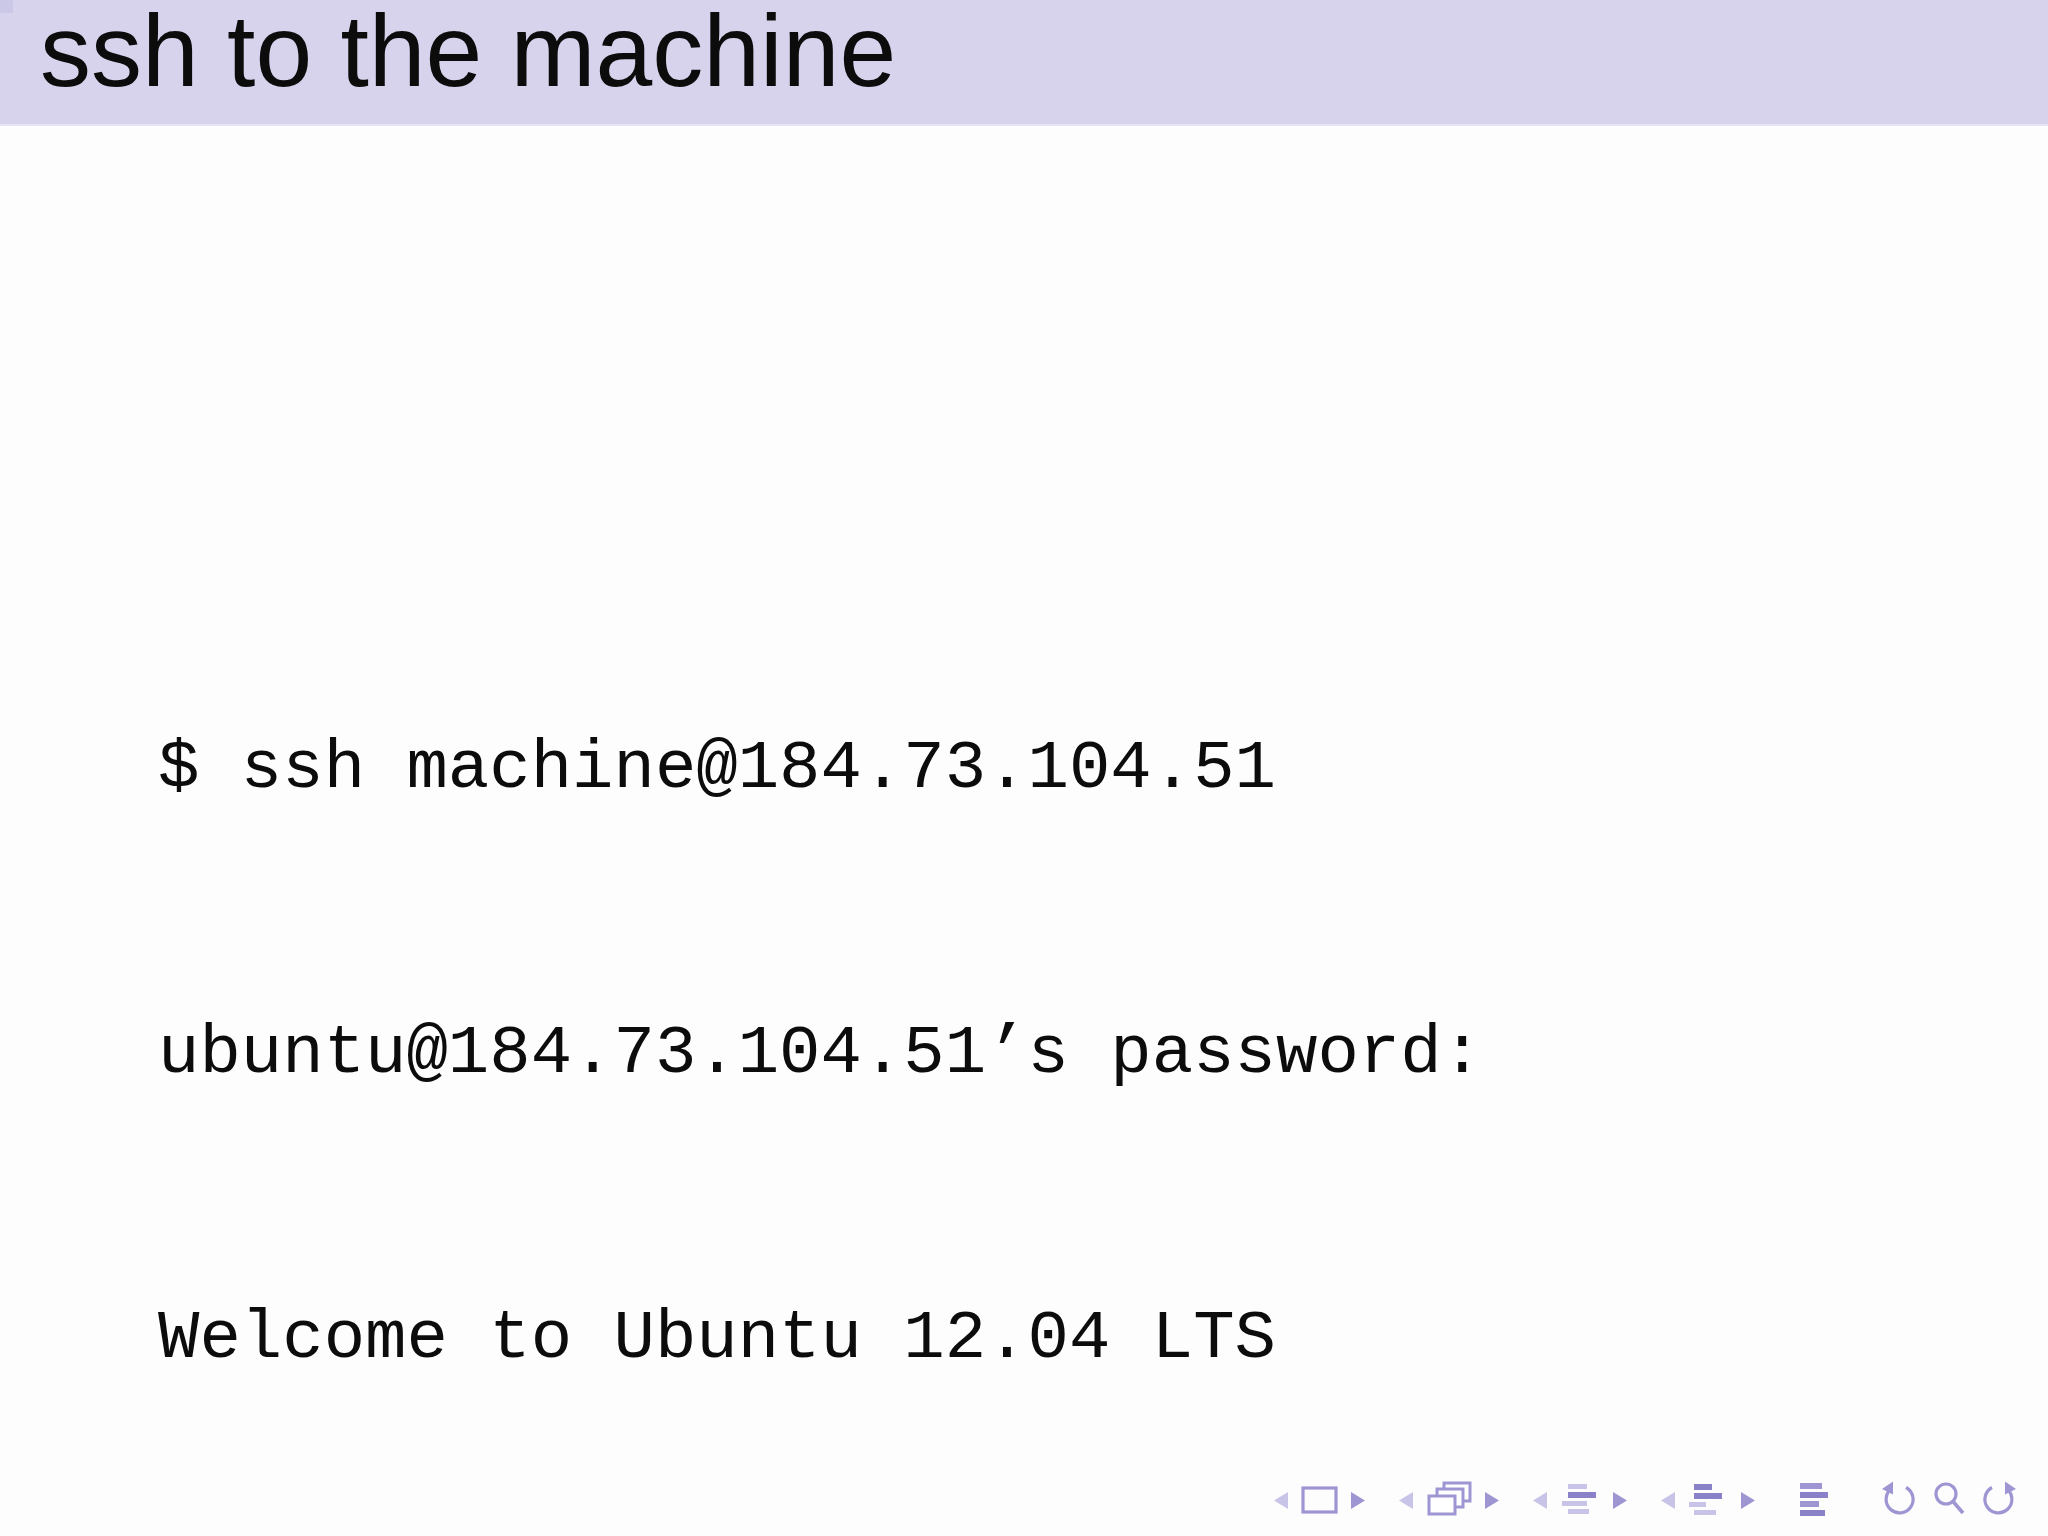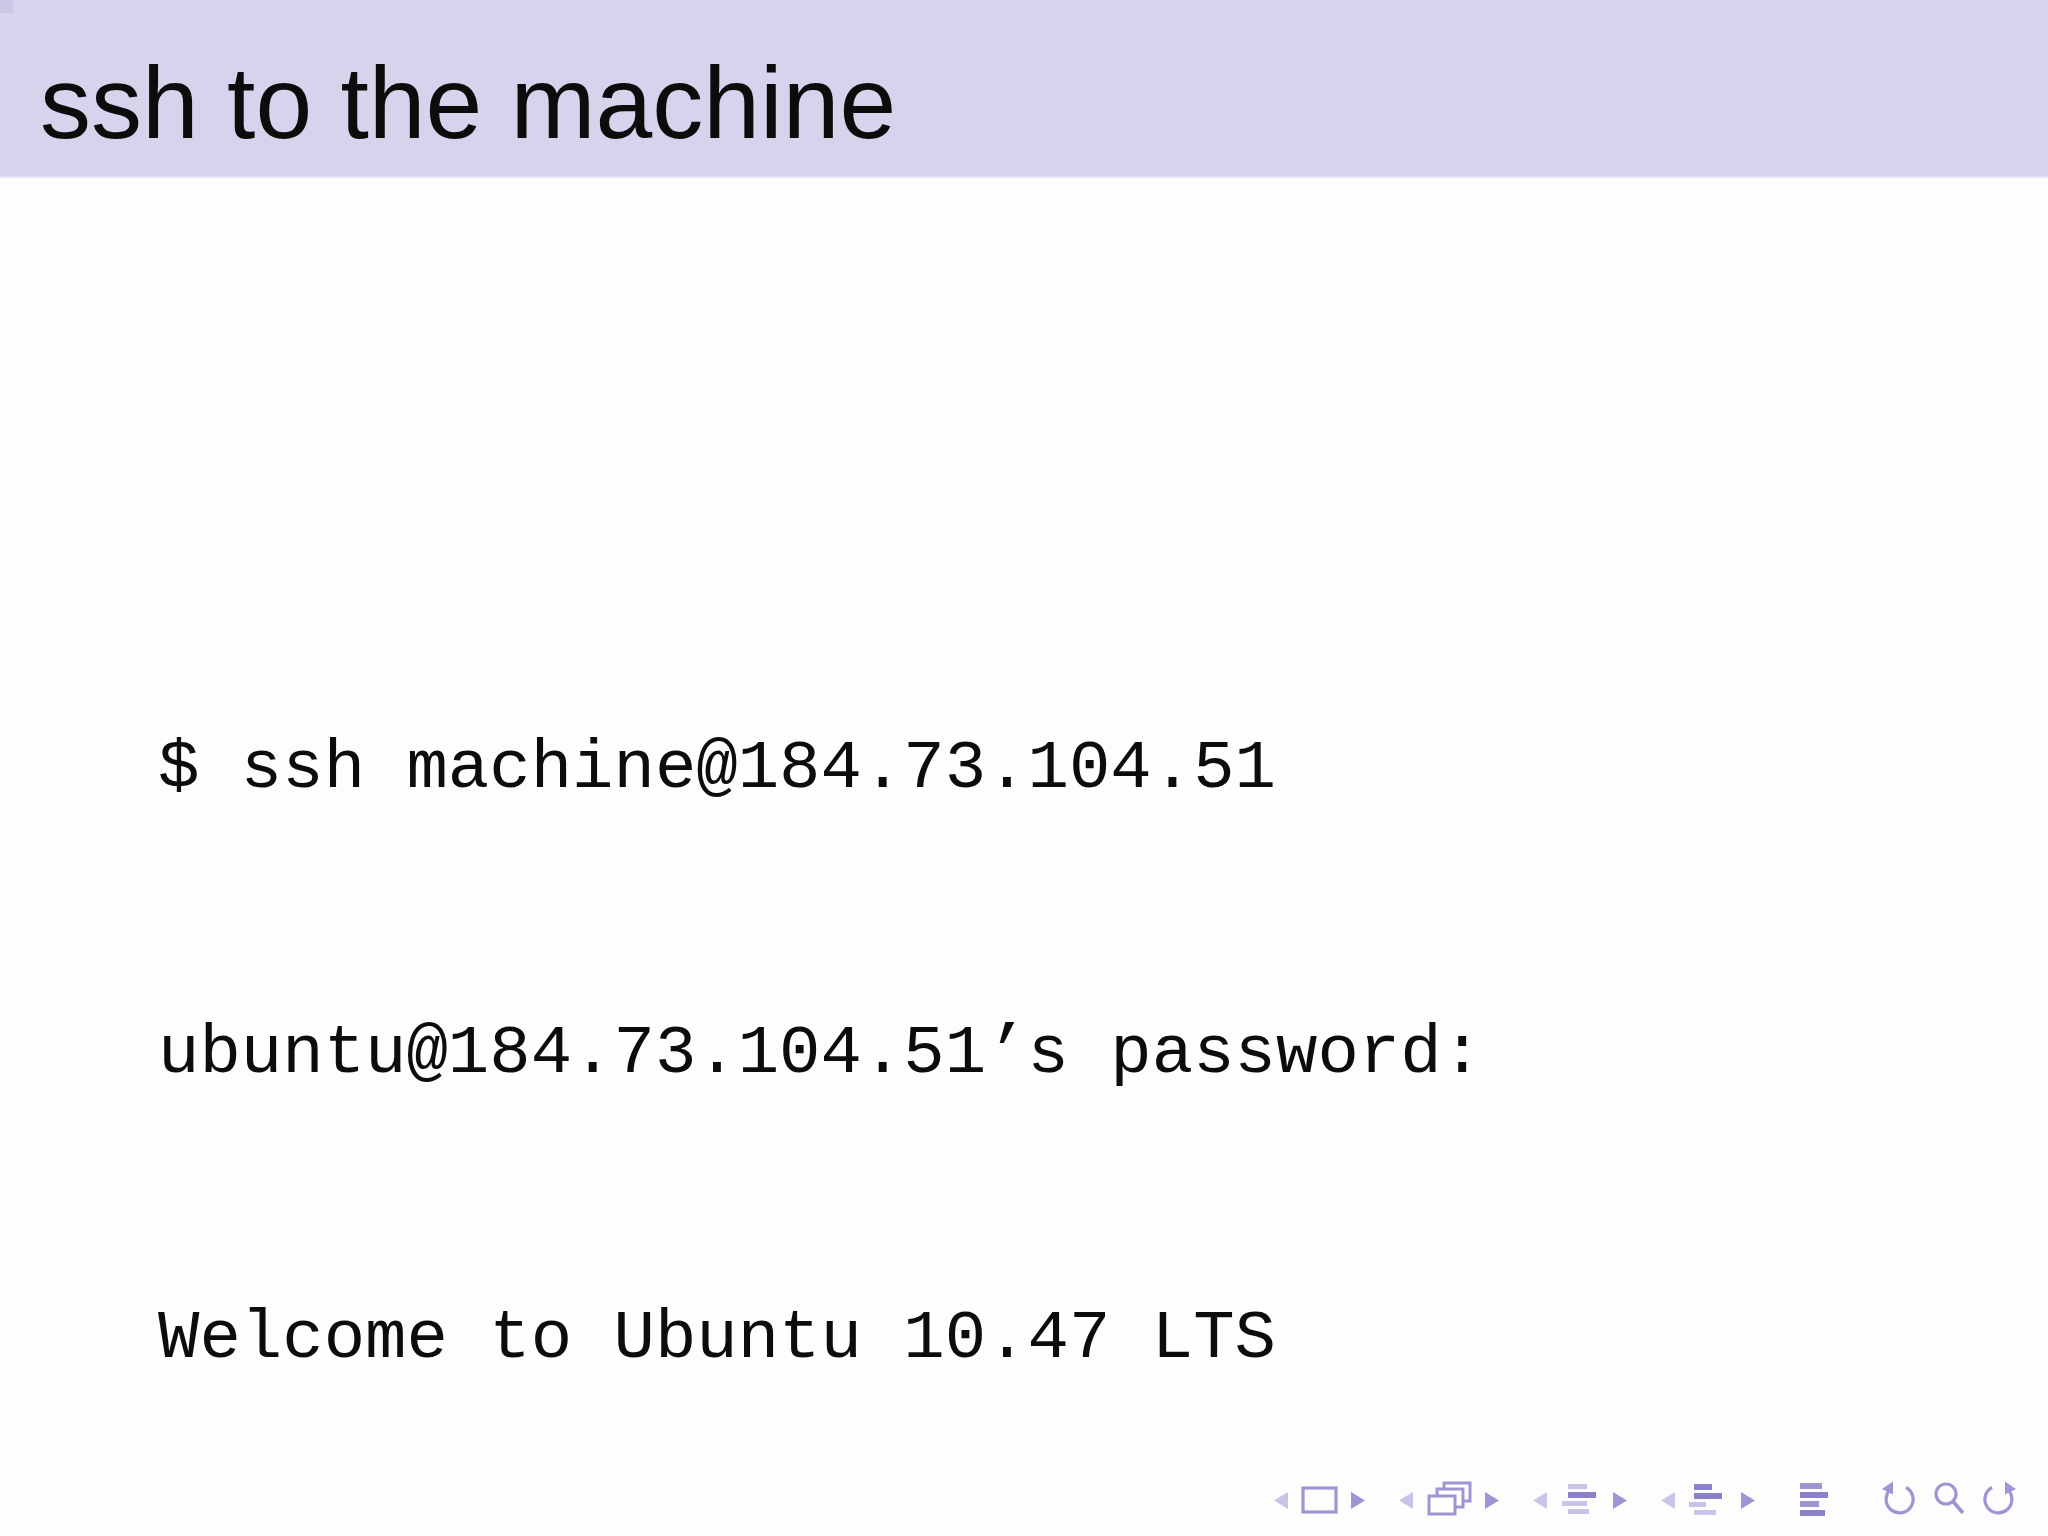--- a/index.html
+++ b/index.html
@@ -19,21 +19,21 @@
     width: 2048px;
     height: 1536px;
     background: var(--slide-bg);
     overflow: hidden;
     font-family: "Liberation Sans", sans-serif;
   }
   .header {
     position: absolute;
     top: 0; left: 0;
     width: 2048px;
-    height: 178px;
+    height: 126px;
     background: var(--header-bg);
     border-bottom: 2px solid var(--header-edge);
   }
   .corner-artifact {
     position: absolute;
     top: 0; left: 0;
     width: 13px; height: 13px;
     background: var(--corner);
   }
   .title {
@@ -81,21 +81,21 @@
 <div class="slide">
 
   <div class="header">
     <h1 class="title">ssh to the machine</h1>
   </div>
   <div class="corner-artifact"></div>
 
   <div class="terminal">
     <div class="term-line">$ ssh machine@184.73.104.51</div>
     <div class="term-line">ubuntu@184.73.104.51’s password:</div>
-    <div class="term-line">Welcome to Ubuntu 10.47 LTS</div>
+    <div class="term-line">Welcome to Ubuntu 12.04 LTS</div>
     
     
     
   </div>
 
   <div class="navbar">
 
     <div class="nav-group">
       <svg class="nav-sym" width="14" height="17" viewBox="0 0 14 17">
           <polygon points="14,0 14,17 0,8.5" fill="var(--nav-light)"></polygon>

